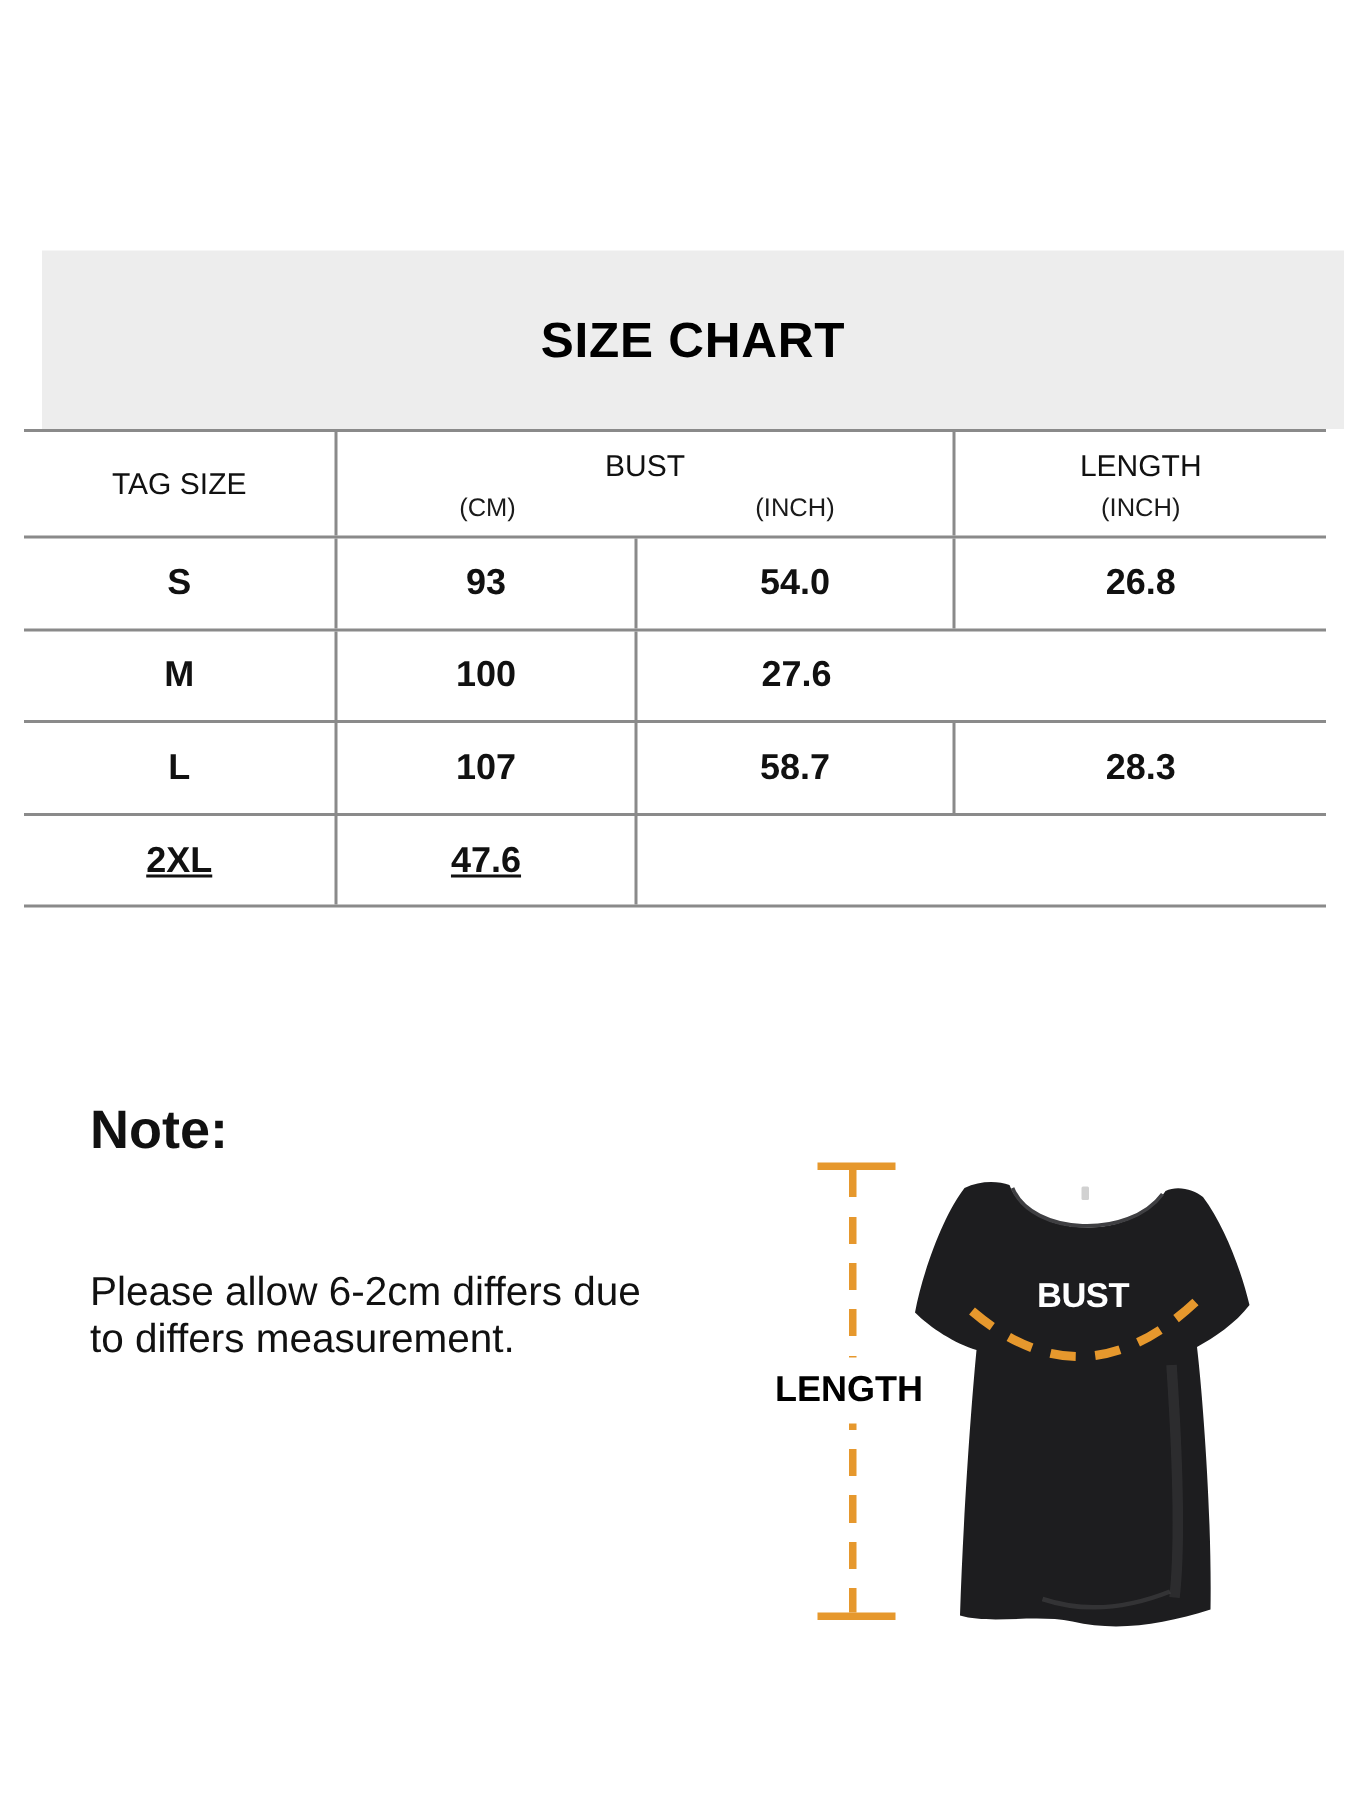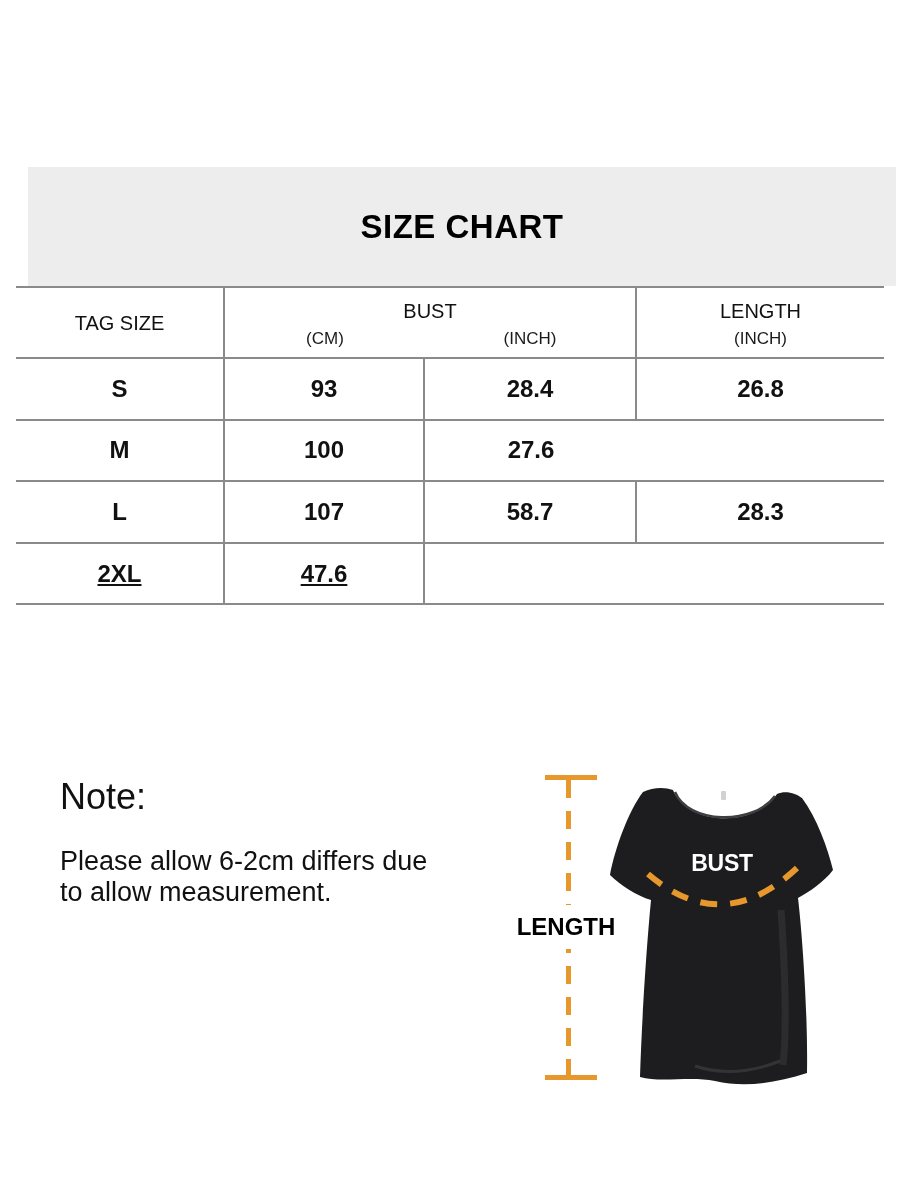--- a/index.html
+++ b/index.html
@@ -40,21 +40,21 @@
     height:59.6px; border-bottom:2px solid var(--line,#8a8a8a);
   }
   .trow:last-child { border-bottom:none;text-decoration:underline; }
   .td {
     box-sizing:border-box; display:flex; align-items:center; justify-content:center;
     font-size:24px; font-weight:bold;
   }
   .td.bordered { border-right:2px solid var(--line,#8a8a8a); }
 
   
-  #note-heading { position:absolute; left:60px; top:776px; font-size:36px; font-weight:normal; }
+  #note-heading { position:absolute; left:60px; top:732px; font-size:36px; font-weight:bold; }
   #note-body { position:absolute; left:60px; top:846px; width:420px; font-size:27px; line-height:31px; }
 
   
   .len-cap { position:absolute; left:545px; width:52px; height:5px; background:var(--accent,#e6982d); }
   #len-cap-top { top:775px; }
   #len-cap-bottom { top:1075px; }
   #len-dash {
     position:absolute; left:566px; top:780px; width:5px; height:295px;
     background:repeating-linear-gradient(180deg, var(--accent,#e6982d) 0 18px, transparent 18px 31px);
   }
@@ -100,21 +100,21 @@
         <div class="th-main">LENGTH</div>
         <div class="units one">
           <span class="unit">(INCH)</span>
         </div>
       </div>
     </div>
 
     <div class="trow">
       <div class="td bordered">S</div>
       <div class="td bordered">93</div>
-      <div class="td bordered">28.4</div>
+      <div class="td bordered">54.0</div>
       <div class="td">26.8</div>
     </div>
     <div class="trow">
       <div class="td bordered">M</div>
       <div class="td bordered">100</div>
       <div class="td">27.6</div>
     </div>
     <div class="trow">
       <div class="td bordered">L</div>
       <div class="td bordered">107</div>
@@ -123,21 +123,21 @@
     </div>
     <div class="trow">
       <div class="td bordered">2XL</div>
       <div class="td bordered">47.6</div>
     </div>
   </div>
 
   <div id="note-heading">Note:</div>
   <div id="note-body">
     <div>Please allow 6-2cm differs due</div>
-    <div>to allow measurement.</div>
+    <div>to differs measurement.</div>
   </div>
 
   <div id="len-cap-top" class="len-cap"></div>
   <div id="len-dash"></div>
   <div id="len-cap-bottom" class="len-cap"></div>
   <div id="len-label">LENGTH</div>
 
   <svg id="shirt-svg" viewBox="0 0 250 325">
     <path class="shirt-fill" d="
       M78,20

